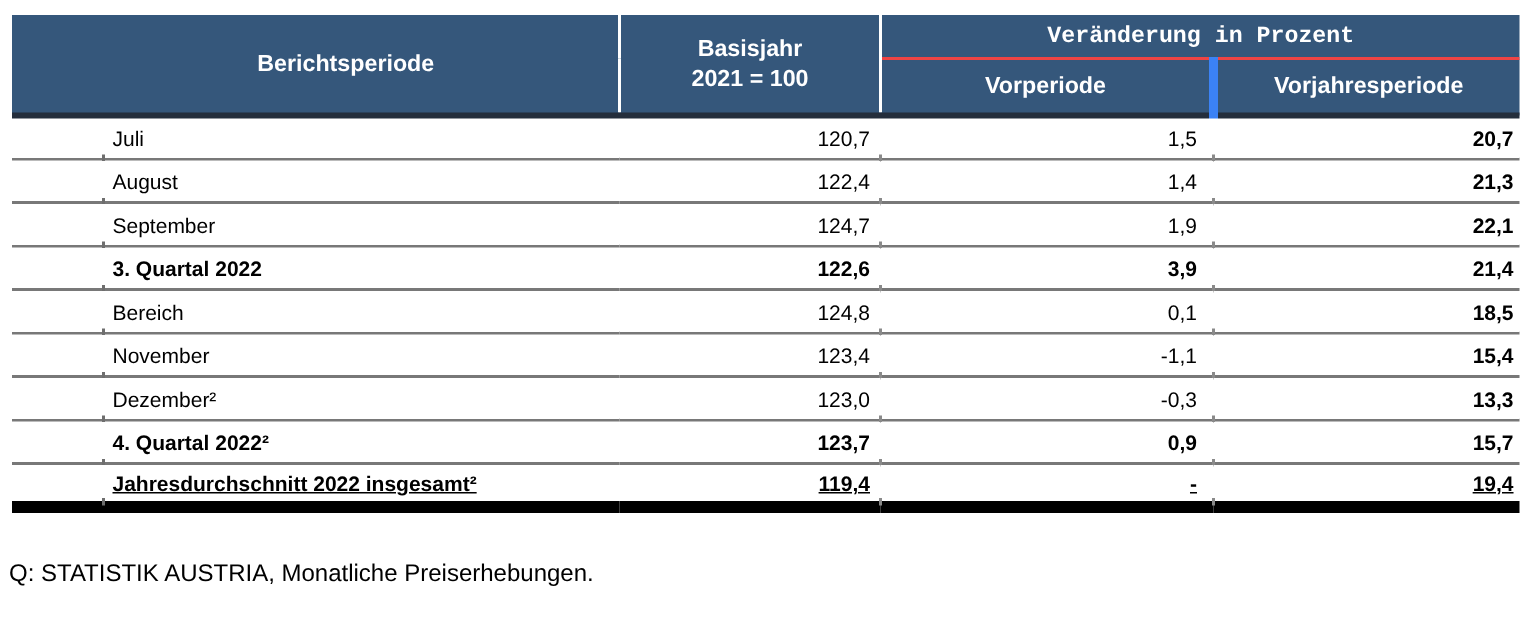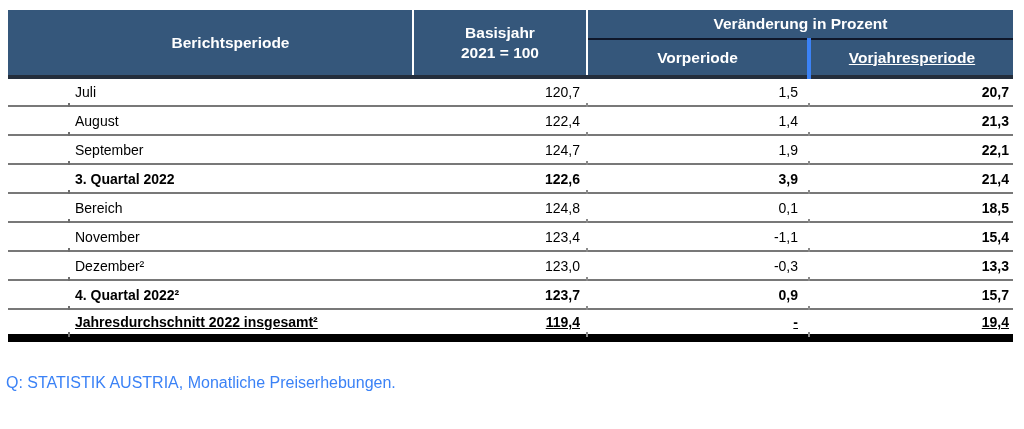--- a/index.html
+++ b/index.html
@@ -27,22 +27,22 @@
     font-size: 15.5px;
     text-align: center;
     vertical-align: middle;
     padding: 0;
   }
   tr.h-row1 th { height: 29px; }
   tr.h-row2 th { height: 38px; }
   th.h-period { border-right: 2px solid #ffffff; padding-left: 41px; }
   th.h-base   { border-right: 2px solid #ffffff; line-height: 20px; }
   th.h-base .line { display: block; }
-  th.h-group  { border-bottom: 2px solid #0f172a; }
-  th.h-vjp    { border-left: 4px solid #3b82f6; text-decoration: underline; }
+  th.h-group  { border-bottom: 2px solid #ef4444; font-family: Liberation Mono, monospace; }
+  th.h-vjp    { border-left: 6px solid #3b82f6; }
 
   
   tbody td {
     background: #ffffff;
     font-size: 14px;
     height: 29px;
     padding: 0;
     vertical-align: middle;
     border-bottom: 2px solid #787878;
     position: relative;
@@ -62,21 +62,21 @@
     width: 2px; height: 5px; background: #6e6e6e;
   }
   tbody td.n-vp::after, tbody td.n-vjp::after {
     content: ""; position: absolute; left: -1px; bottom: -3px;
     width: 2px; height: 5px; background: #8a8a8a;
   }
 
   
   .footnotes {
     position: absolute; left: 6px; top: 371px;
-    font-size: 16px; line-height: 23px; color: #3b82f6;
+    font-size: 16px; line-height: 23px; color: #000000;
     white-space: nowrap;
   }
 </style>
 </head>
 <body>
 
 <div class="page">
 
   <table class="stat-table">
     <colgroup>

